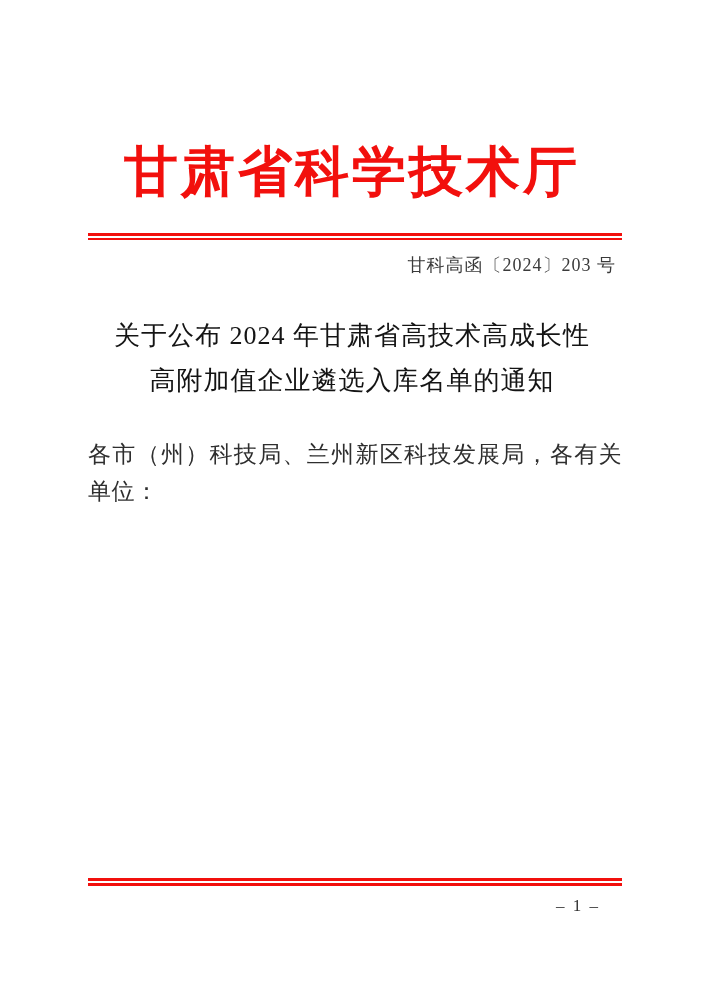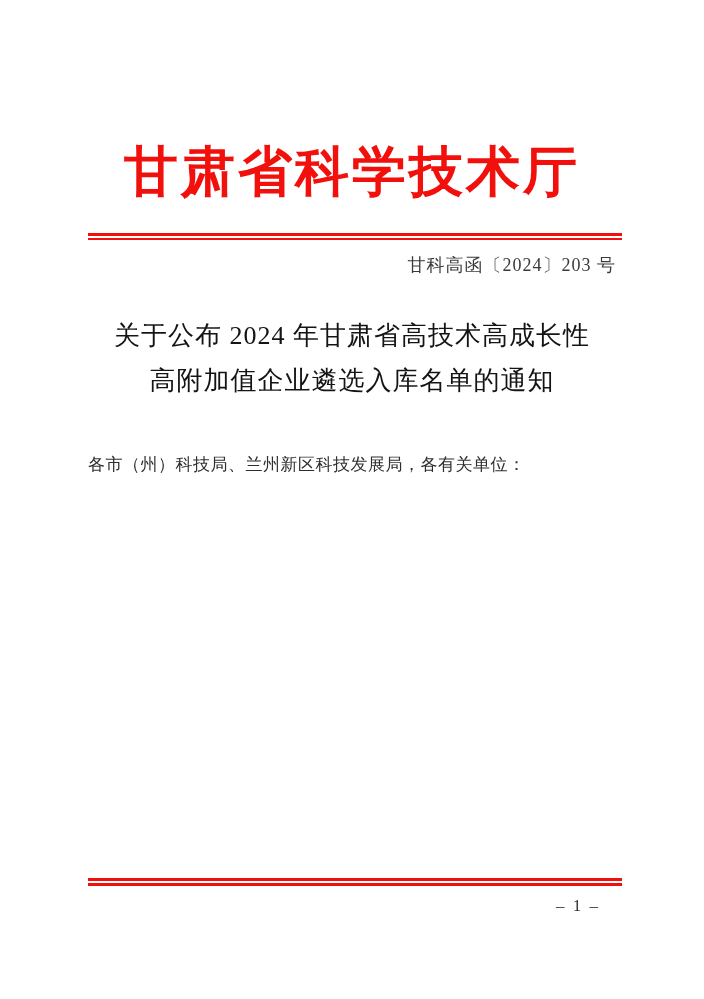--- a/index.html
+++ b/index.html
@@ -68,24 +68,24 @@
     width:100%;
     text-align:center;
     font-size:26px;
     line-height:45px;
     font-weight:400;
     color:var(--title-black);
     letter-spacing:1px;
   }
   .body-text{
     position:absolute;
-    top:446px;
+    top:436px;
     left:88px;
     width:534px;
-    font-size:17px;
+    font-size:23px;
     line-height:37px;
     color:var(--body-gray);
     text-align:justify;
     letter-spacing:0.5px;
   }
   .body-text p{
     margin:0;
   }
   .body-text p.indented{
     text-indent:2em;

